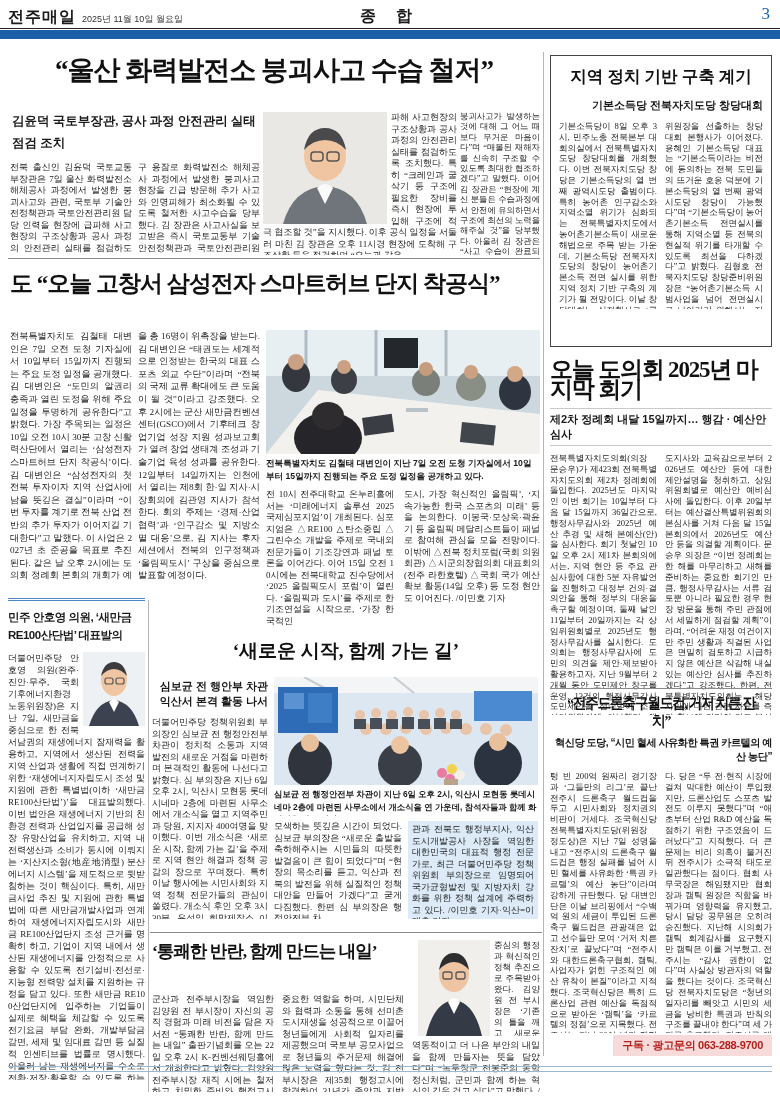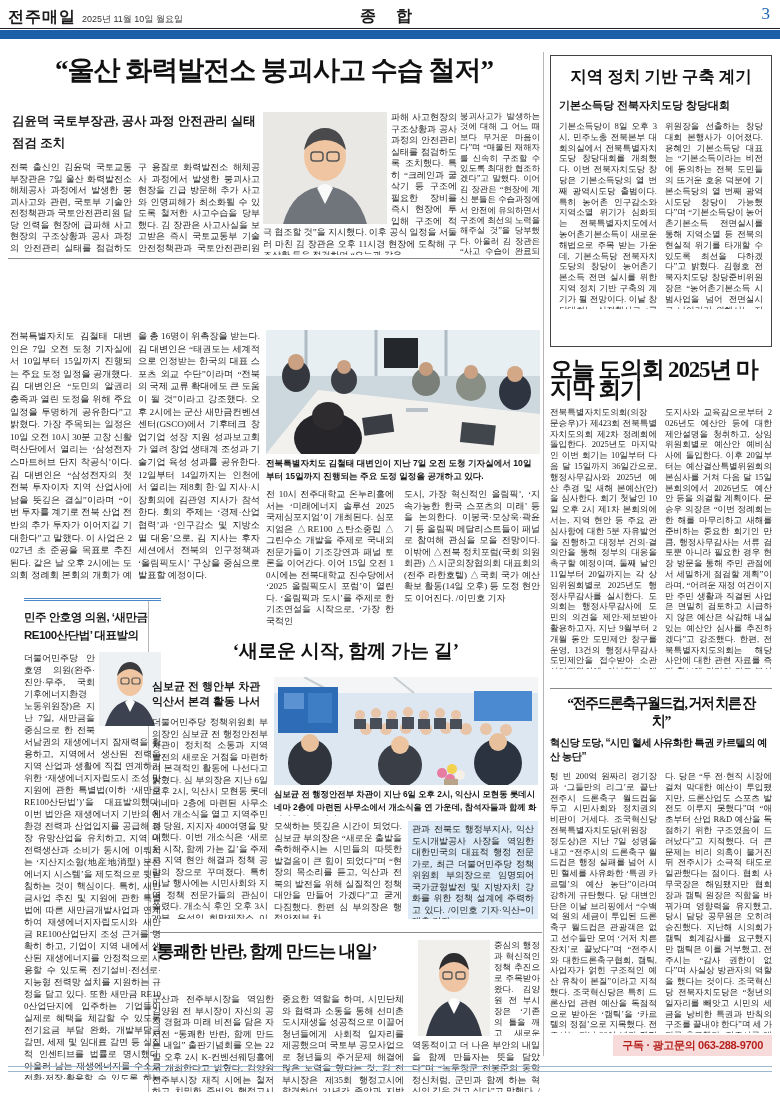--- a/index.html
+++ b/index.html
@@ -24,21 +24,21 @@
   .hl-box{font-size:16.5px;line-height:26px;text-align:center;}
   .hl-council{font-size:15px;line-height:20px;letter-spacing:-1.2px;}
   .hl-drone{font-size:14px;line-height:18px;text-align:center;letter-spacing:-1.5px;}
   .hl-sim{font-size:19px;line-height:24px;text-align:center;}
   .hl-tk{font-size:17.5px;line-height:22px;letter-spacing:-1px;}
   .hl-re100{font-family:"Liberation Sans",sans-serif;font-size:11.5px;line-height:18px;font-weight:800;letter-spacing:-0.5px;}
   
   .sub{font-family:"Liberation Sans",sans-serif;font-weight:700;}
   .sub-1{font-size:12.5px;line-height:22px;font-family:"Liberation Serif",serif;font-weight:600;}
   .sub-plain{font-size:11px;line-height:15px;}
-  .sub-center{text-align:left;}
+  .sub-center{text-align:right;}
   .sub-rule{border-top:1px solid #c9c9c9;border-bottom:1px solid #c9c9c9;padding:3px 0;}
   
   .bt{font-size:9px;line-height:11.5px;text-align:justify;word-break:break-all;overflow:hidden;color:#1c1c1c;}
   .bt-sm{font-size:8.6px;line-height:10.8px;}
   .caption{font-family:"Liberation Sans",sans-serif;font-weight:700;font-size:8.6px;line-height:13px;word-break:break-all;overflow:hidden;}
   .photo{overflow:hidden;background:#dde3e8;}
   .photo svg{display:block;}
   .float-photo{float:left;margin:0 4px 2px 0;}
   .float-photo-r{float:right;margin:0 0 2px 4px;}
   .boxed{border:1px solid #444;}
@@ -83,20 +83,21 @@
           </svg>
         </span>
       <span>파해 사고현장의 구조상황과 공사 과정의 안전관리 실태를 점검하도록 조치했다. 특히 “크레인과 굴삭기 등 구조에 필요한 장비를 즉시 현장에 투입해 구조에 적극 협조할 것”을 지시했다. 이후 공식 일정을 서둘러 마친 김 장관은 오후 11시경 현장에 도착해 구조상황 등을 점검하며 “오늘과 같은</span>
     </div>
     <div class="abs bt" style="left:452px;top:62px;width:80px;height:143px;font-size:8.4px;line-height:10.4px;">붕괴사고가 발생하는 것에 대해 그 어느 때보다 무거운 마음이다”며 “매몰된 재해자를 신속히 구조할 수 있도록 최대한 협조하겠다”고 말했다. 이어 김 장관은 “현장에 계신 분들은 수습과정에서 안전에 유의하면서 구조에 최선의 노력을 해주실 것”을 당부했다. 아울러 김 장관은 “사고 수습이 완료되면, 이와 같은 사고가 재발되지 않도록 관계기관과 사고 원인에 대한 철저한 조사가 이뤄질 수 있도록 협력하겠다”고 밝혔다.  /권희성 기자</div>
   </div>
 
   <div class="abs h-rule" style="left:8px;top:258px;width:532px;"></div>
 
   <div class="abs" style="left:8px;top:262px;width:532px;height:378px;">
+    <div class="abs hl hl-2" style="left:2px;top:8px;width:528px;">도 “오늘 고창서 삼성전자 스마트허브 단지 착공식”</div>
     <div class="abs bt" style="left:2px;top:68px;width:122px;height:252px;font-size:9.2px;line-height:12.6px;">전북특별자치도 김철태 대변인은 7일 오전 도청 기자실에서 10일부터 15일까지 진행되는 주요 도정 일정을 공개했다. 김 대변인은 “도민의 알권리 충족과 열린 도정을 위해 주요 일정을 투명하게 공유한다”고 밝혔다. 가장 주목되는 일정은 10일 오전 10시 30분 고창 신활력산단에서 열리는 ‘삼성전자 스마트허브 단지 착공식’이다. 김 대변인은 “삼성전자의 첫 전북 투자이자 지역 산업사에 남을 뜻깊은 결실”이라며 “이번 투자를 계기로 전북 산업 전반의 추가 투자가 이어지길 기대한다”고 말했다. 이 사업은 2027년 초 준공을 목표로 추진된다. 같은 날 오후 2시에는 도의회 정례회 본회의 개회가 예정돼 있으며, 행</div>
     <div class="abs bt" style="left:130px;top:68px;width:122px;height:252px;font-size:9.2px;line-height:12.6px;">을 총 16명이 위촉장을 받는다. 김 대변인은 “태권도는 세계적으로 인정받는 한국의 대표 스포츠 외교 수단”이라며 “전북의 국제 교류 확대에도 큰 도움이 될 것”이라고 강조했다. 오후 2시에는 군산 새만금컨벤션센터(GSCO)에서 기후테크 창업기업 성장 지원 성과보고회가 열려 창업 생태계 조성과 기술기업 육성 성과를 공유한다. 12일부터 14일까지는 인천에서 열리는 제8회 한·일 지사·시장회의에 김관영 지사가 참석한다. 회의 주제는 ‘경제·산업 협력’과 ‘인구감소 및 지방소멸 대응’으로, 김 지사는 후자 세션에서 전북의 인구정책과 ‘올림픽도시’ 구상을 중심으로 발표할 예정이다.</div>
     <div class="abs photo" style="left:258px;top:68px;width:274px;height:124px;">
       <svg width="274" height="124" viewBox="0 0 274 124">
           <rect width="274" height="124" fill="#cdd8de"></rect>
           <rect x="0" y="0" width="274" height="46" fill="#e8eff3"></rect>
           <line x1="40" y1="0" x2="40" y2="46" stroke="#aebbc3" stroke-width="3"></line>
           <line x1="110" y1="0" x2="110" y2="46" stroke="#aebbc3" stroke-width="3"></line>
           <line x1="180" y1="0" x2="180" y2="46" stroke="#aebbc3" stroke-width="3"></line>
           <rect x="118" y="8" width="34" height="30" fill="#24272b"></rect>
@@ -116,21 +117,21 @@
           <rect x="96" y="88" width="30" height="18" fill="#3a3e44" transform="rotate(-8 96 88)"></rect>
           <rect x="196" y="92" width="34" height="20" fill="#41464d" transform="rotate(6 196 92)"></rect>
           <rect x="140" y="78" width="22" height="4" fill="#b9c2c8"></rect>
         </svg>
     </div>
     <div class="abs caption" style="left:258px;top:195px;width:274px;height:28px;">전북특별자치도 김철태 대변인이 지난 7일 오전 도청 기자실에서 10일부터 15일까지 진행되는 주요 도정 일정을 공개하고 있다.</div>
     <div class="abs bt" style="left:258px;top:227px;width:128px;height:150px;">전 10시 전주대학교 온누리홀에서는 ‘미래에너지 솔루션 2025 국제심포지엄’이 개최된다. 심포지엄은 △RE100 △탄소중립 △그린수소 개발을 주제로 국내외 전문가들이 기조강연과 패널 토론을 이어간다. 이어 15일 오전 10시에는 전북대학교 진수당에서 ‘2025 올림픽도시 포럼’이 열린다. ‘올림픽과 도시’를 주제로 한 기조연설을 시작으로, ‘가장 한국적인</div>
     <div class="abs bt" style="left:396px;top:227px;width:136px;height:150px;">도시, 가장 혁신적인 올림픽’, ‘지속가능한 한국 스포츠의 미래’ 등을 논의한다. 이봉국·모상욱·곽윤기 등 올림픽 메달리스트들이 패널로 참여해 관심을 모을 전망이다. 이밖에 △전북 정치포럼(국회 의원회관) △시군의장협의회 대표회의(전주 라한호텔) △국회 국가 예산 확보 활동(14일 오후) 등 도정 현안도 이어진다.  /이민호 기자</div>
   </div>
 
-  <div class="abs re100-top" style="left:24px;top:598px;width:137px;height:494px;">
+  <div class="abs re100-top" style="left:8px;top:598px;width:137px;height:494px;">
     <div class="hl-re100" style="padding-top:7px;">
       <div>민주 안호영 의원, ‘새만금</div>
       <div>RE100산단법’ 대표발의</div>
     </div>
     <div class="bt" style="margin-top:8px;height:428px;font-size:9px;line-height:12px;">
       <span class="photo float-photo-r" style="width:62px;height:74px;display:block;">
           <svg width="62" height="74" viewBox="0 0 62 74">
             <rect width="62" height="74" fill="#eef1f3"></rect>
             <ellipse cx="31" cy="28" rx="13" ry="16" fill="#f0c6a2"></ellipse>
             <path d="M18 24 Q21 10 31 10 Q41 10 44 24 Q38 17 31 17 Q24 17 18 24Z" fill="#3c3c3e"></path>
@@ -234,20 +235,21 @@
     </div>
     <div class="sub sub-plain sub-center" style="margin-top:8px;">기본소득당 전북자치도당 창당대회</div>
     <div class="cols2" style="margin-top:8px;height:188px;overflow:hidden;">
       <div class="bt bt-sm" style="height:188px;">기본소득당이 8일 오후 3시, 민주노총 전북본부 대회의실에서 전북특별자치도당 창당대회를 개최했다. 이번 전북자치도당 창당은 기본소득당의 열 번째 광역시도당 출범이다. 특히 농어촌 인구감소와 지역소멸 위기가 심화되는 전북특별자치도에서 농어촌기본소득이 새로운 해법으로 주목 받는 가운데, 기본소득당 전북자치도당의 창당이 농어촌기본소득 전면 실시를 위한 지역 정치 기반 구축의 계기가 될 전망이다. 이날 창당대회는 식전행사로 ‘국회의원 용혜인과 함께하는 기본소득 토크콘서트’가 진행됐으며, 전북 도민과 용혜인 대표의 직접 소통으로 시작됐다. 이후 전북도당 규약 제정과 도당</div>
       <div class="bt bt-sm" style="height:188px;">위원장을 선출하는 창당대회 본행사가 이어졌다. 용혜인 기본소득당 대표는 “기본소득이라는 비전에 동의하는 전북 도민들의 뜨거운 호응 덕분에 기본소득당의 열 번째 광역시도당 창당이 가능했다”며 “기본소득당이 농어촌기본소득 전면실시를 통해 지역소멸 등 전북의 현실적 위기를 타개할 수 있도록 최선을 다하겠다”고 밝혔다. 김형호 전북자치도당 창당준비위원장은 “농어촌기본소득 시범사업을 넘어 전면실시로 나아가기 위해서는 지역 간 연대를 통한 힘이 필요하다”며 “기본소득당 전북도당이 농민, 청년, 지역 공동체를 잇는 구심점이 되어 지방선거까지 그 흐름을 이어가겠다”고 포부를 전했다.  /이민호 기자</div>
     </div>
   </div>
 
   <div class="abs" style="left:550px;top:360px;width:222px;height:324px;">
     <div class="hl hl-council" style="font-size:23px;">오늘 도의회 2025년 마지막 회기</div>
+    <div class="sub sub-plain sub-rule" style="margin-top:8px;">제2차 정례회 내달 15일까지… 행감 · 예산안 심사</div>
     <div class="cols2" style="margin-top:7px;height:262px;overflow:hidden;">
       <div class="bt bt-sm" style="height:262px;">전북특별자치도의회(의장 문승우)가 제423회 전북특별자치도의회 제2차 정례회에 돌입한다. 2025년도 마지막인 이번 회기는 10일부터 다음 달 15일까지 36일간으로, 행정사무감사와 2025년 예산 추경 및 새해 본예산(안)을 심사한다. 회기 첫날인 10일 오후 2시 제1차 본회의에서는, 지역 현안 등 주요 관심사항에 대한 5분 자유발언을 진행하고 대정부 건의·결의안을 통해 정부의 대응을 촉구할 예정이며, 둘째 날인 11일부터 20일까지는 각 상임위원회별로 2025년도 행정사무감사를 실시한다. 도의회는 행정사무감사에 도민의 의견을 제안·제보받아 활용하고자, 지난 9월부터 2개월 동안 도민제안 창구를 운영, 13건의 행정사무감사 도민제안을 접수받아 소관 상임위원회에 회부했다. 해당 상임위원회에서는 도민 제안을 검토, 행정사무감사에 적극 활용할 계획이다. 오는 21일에는 제2차 본회의를 열어</div>
       <div class="bt bt-sm" style="height:262px;">도지사와 교육감으로부터 2026년도 예산안 등에 대한 제안설명을 청취하고, 상임위원회별로 예산안 예비심사에 돌입한다. 이후 20일부터는 예산결산특별위원회의 본심사를 거쳐 다음 달 15일 본회의에서 2026년도 예산안 등을 의결할 계획이다. 문승우 의장은 “이번 정례회는 한 해를 마무리하고 새해를 준비하는 중요한 회기인 만큼, 행정사무감사는 서류 검토뿐 아니라 필요한 경우 현장 방문을 통해 주민 관점에서 세밀하게 점검할 계획”이라며, “어려운 재정 여건이지만 주민 생활과 직결된 사업은 면밀히 검토하고 시급하지 않은 예산은 삭감해 내실 있는 예산안 심사를 추진하겠다”고 강조했다. 한편, 전북특별자치도의회는 해당 사안에 대한 관련 자료를 즉각 확보해 면밀히 검토·분석하고 상임위원회별로 업무 현황회를 통해 대응 역량을 강화하는 등 만반의 준비를 해왔다.  /이민호 기자</div>
     </div>
   </div>
 
   <div class="abs h-rule" style="left:550px;top:688px;width:222px;"></div>
 
   <div class="abs" style="left:550px;top:694px;width:222px;height:362px;">
     <div class="hl hl-drone" style="font-size:15px;transform:scaleX(.92);transform-origin:center;">“전주드론축구월드컵, 거저 치른 잔치”</div>

